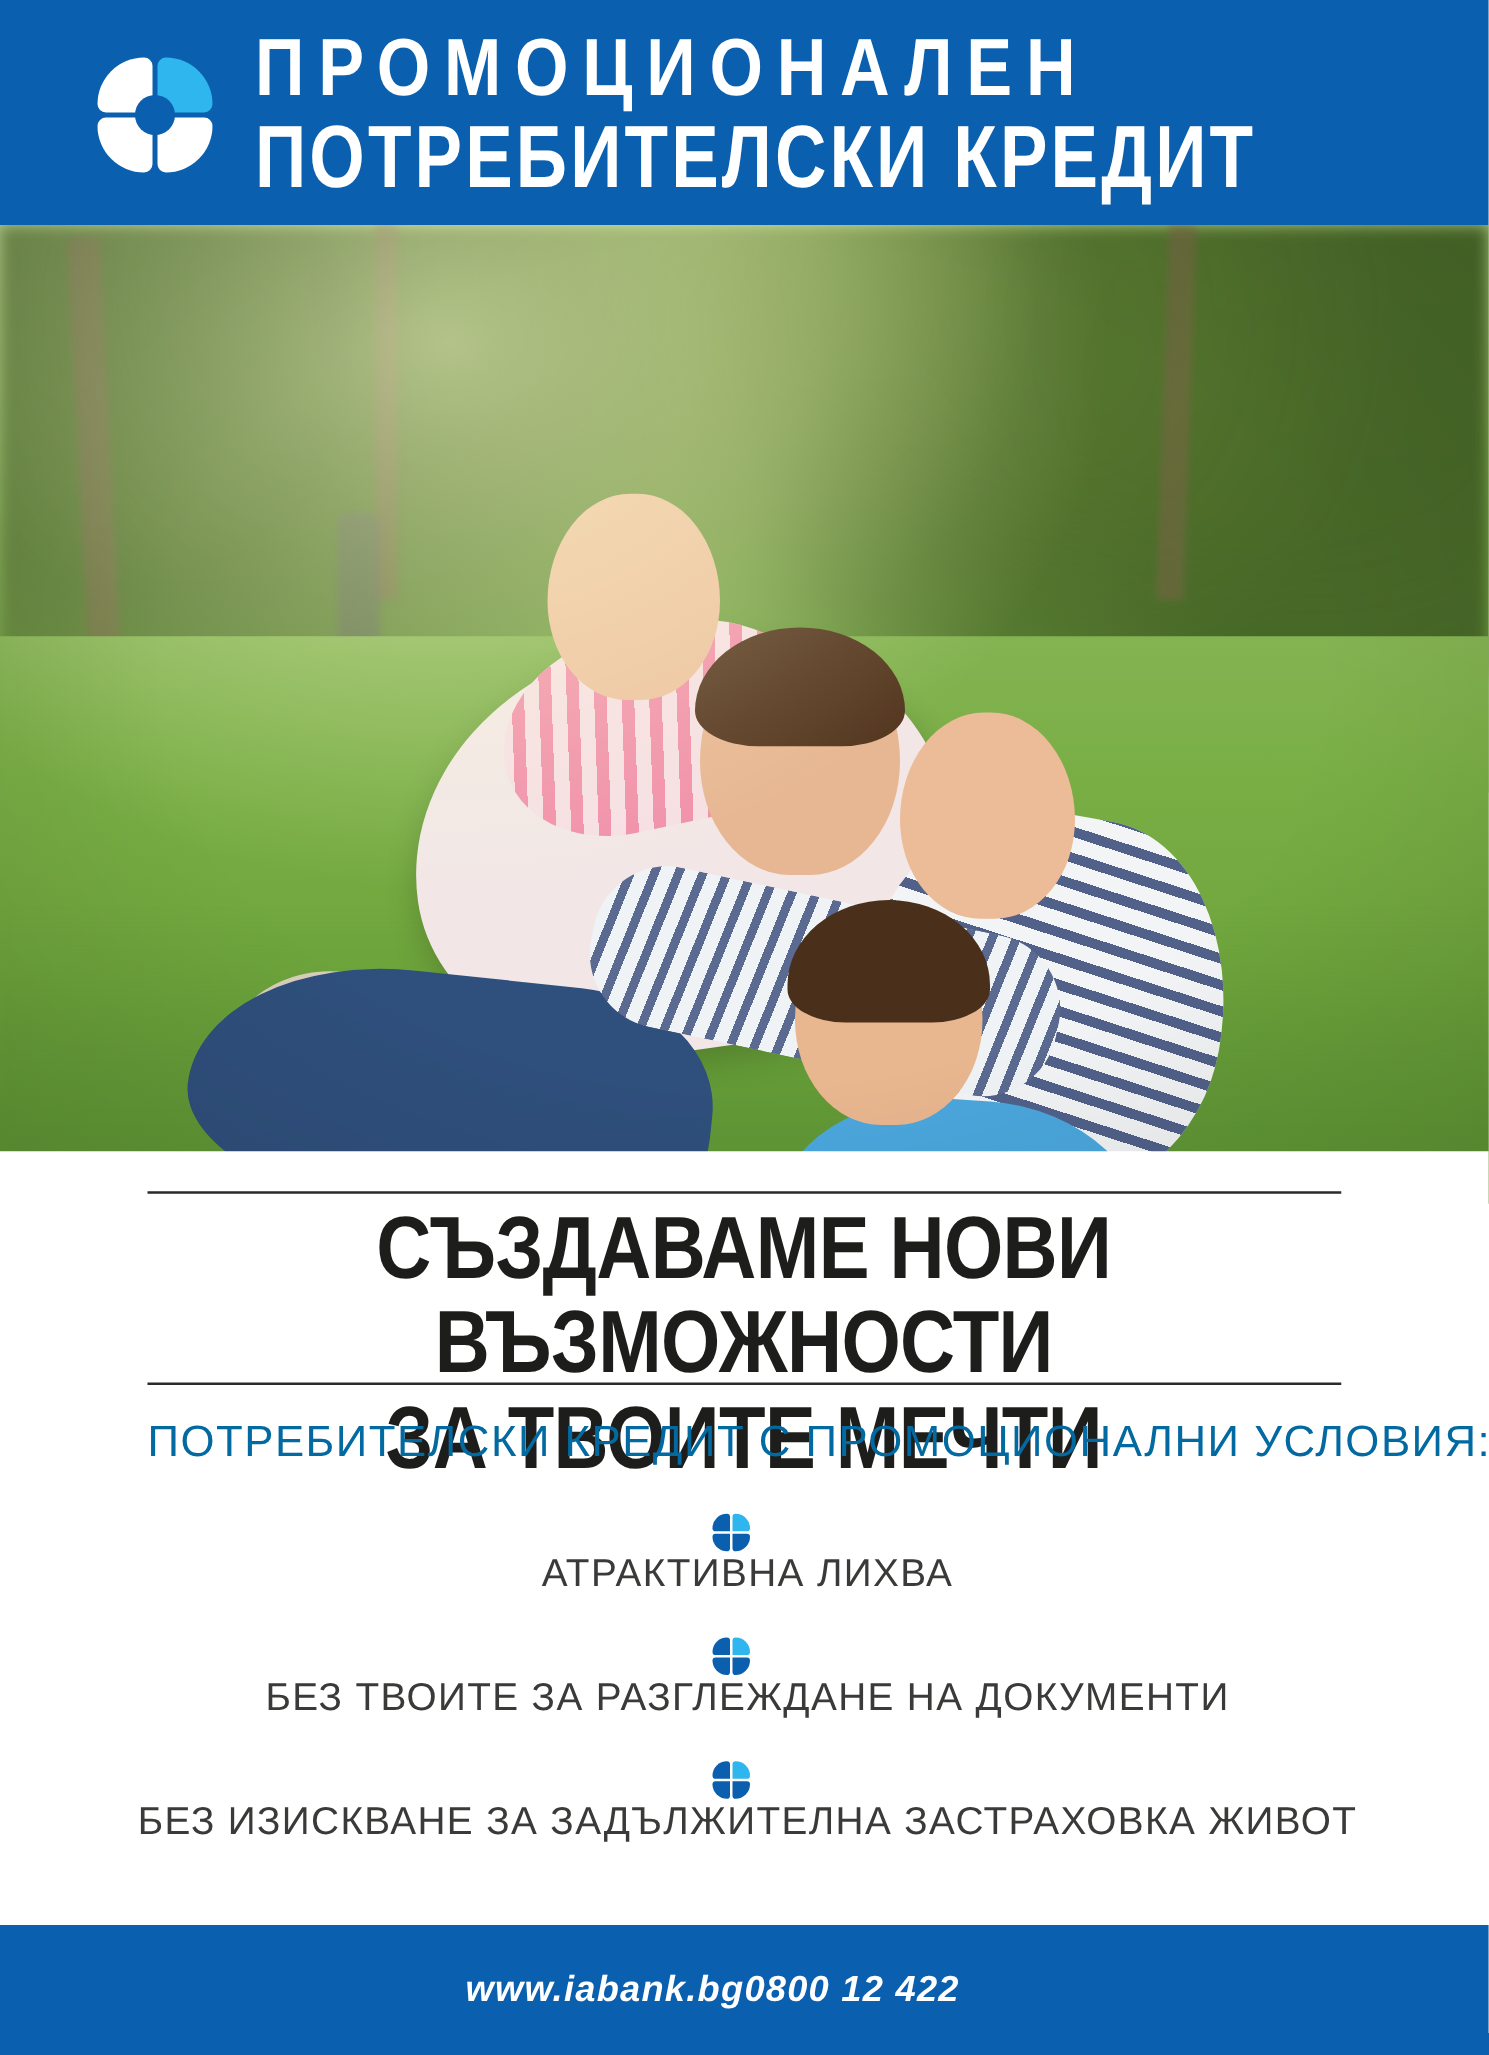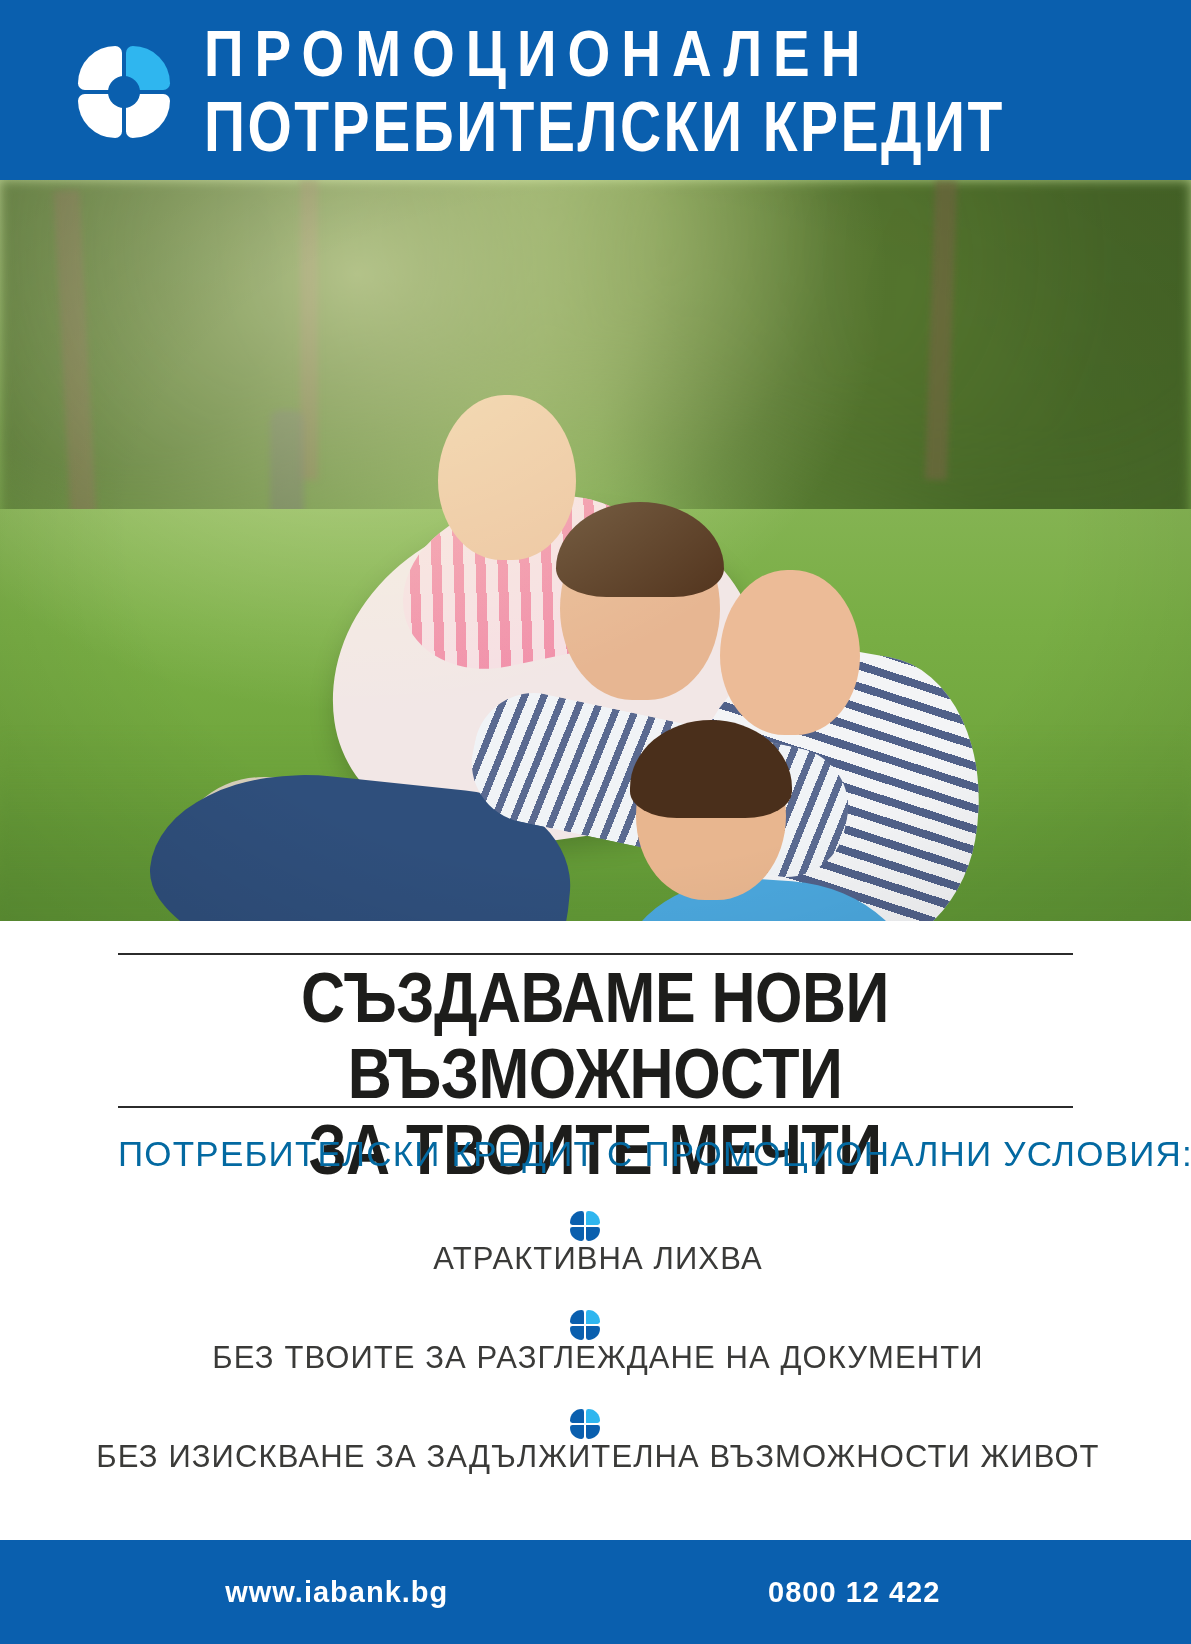--- a/index.html
+++ b/index.html
@@ -363,23 +363,23 @@
     background: #0a5fae;
     display: flex;
     align-items: center;
     color: #ffffff;
     font-weight: bold;
     font-size: 29px;
     letter-spacing: 1px;
     box-sizing: border-box;
     padding: 0 78px;
   }
-  .footer .f-left { flex: 1 1 0; text-align: center; }
+  .footer .f-left { flex: 1 1 0; text-align: right; font-style: italic; }
   .footer .f-center { flex: 1 1 0; text-align: center; }
-  .footer .f-right { flex: 1 1 0; text-align: center; }
+  .footer .f-right { flex: 1 1 0; text-align: left; font-style: italic; }
 </style>
 </head>
 <body>
 
 <div class="poster">
 
   <div class="header">
     <div class="logo-mark">
       <span class="lq lq-a"></span>
       <span class="lq lq-b"></span>
@@ -459,21 +459,21 @@
         <span class="bullet-text">БЕЗ ТВОИТЕ ЗА РАЗГЛЕЖДАНЕ НА ДОКУМЕНТИ</span>
       </div>
 
       <div class="bullet">
         <span class="bullet-icon">
           <i class="b-a"></i>
             <i class="b-b"></i>
             <i class="b-c"></i>
             <i class="b-d"></i>
         </span>
-        <span class="bullet-text">БЕЗ ИЗИСКВАНЕ ЗА ЗАДЪЛЖИТЕЛНА ВЪЗМОЖНОСТИ ЖИВОТ</span>
+        <span class="bullet-text">БЕЗ ИЗИСКВАНЕ ЗА ЗАДЪЛЖИТЕЛНА ЗАСТРАХОВКА ЖИВОТ</span>
       </div>
 
     </div>
   </div>
 
   <div class="footer">
     <span class="f-left">www.iabank.bg</span>
     <span class="f-right">0800 12 422</span>
   </div>
 

